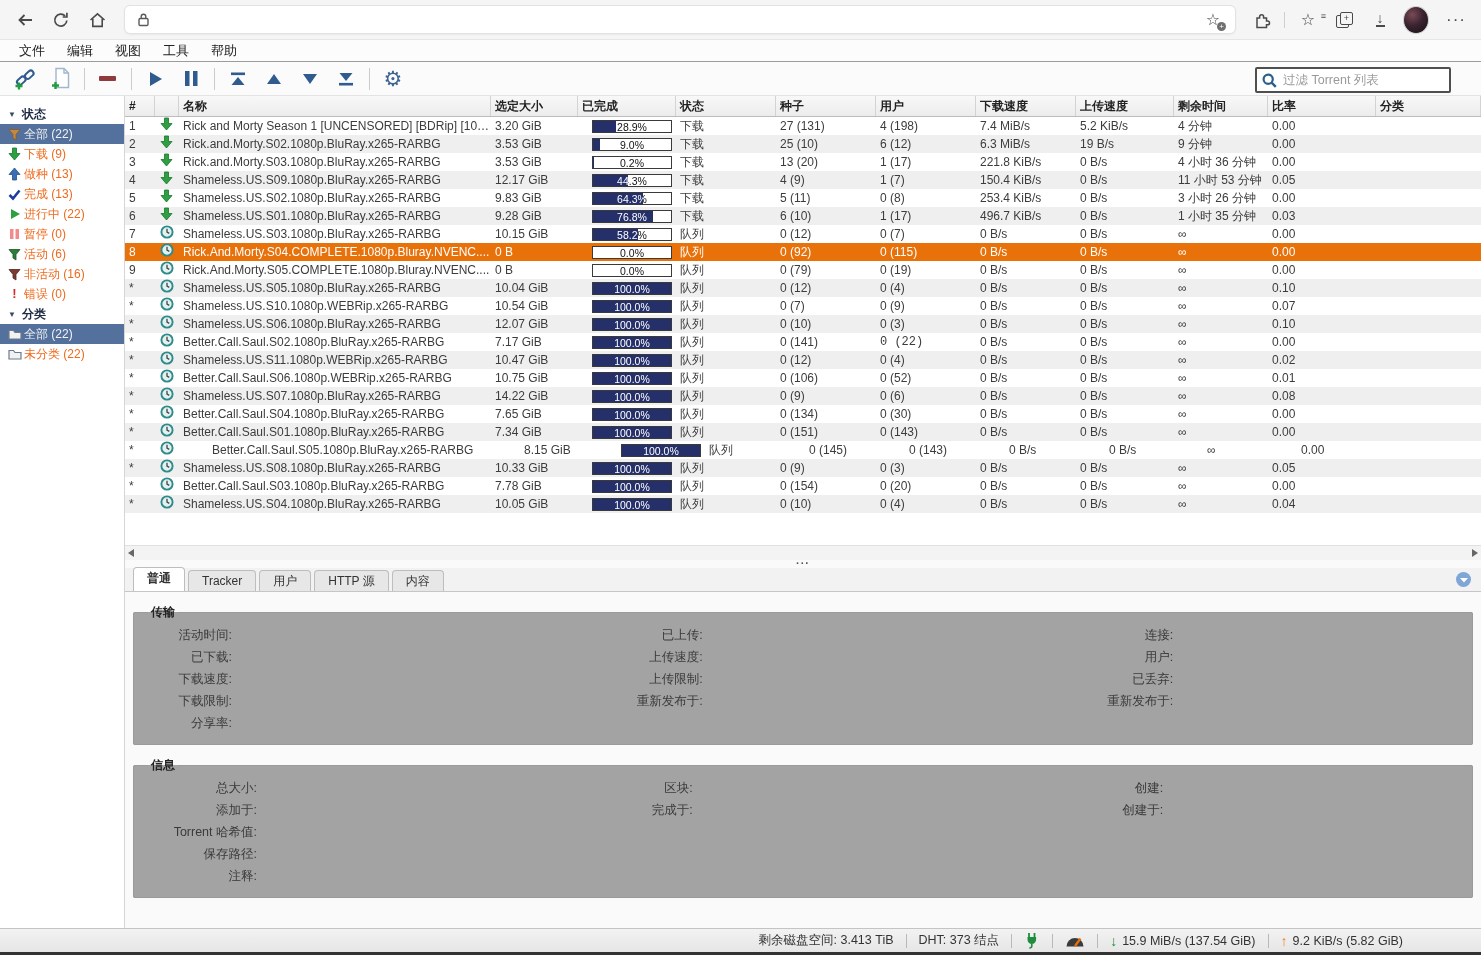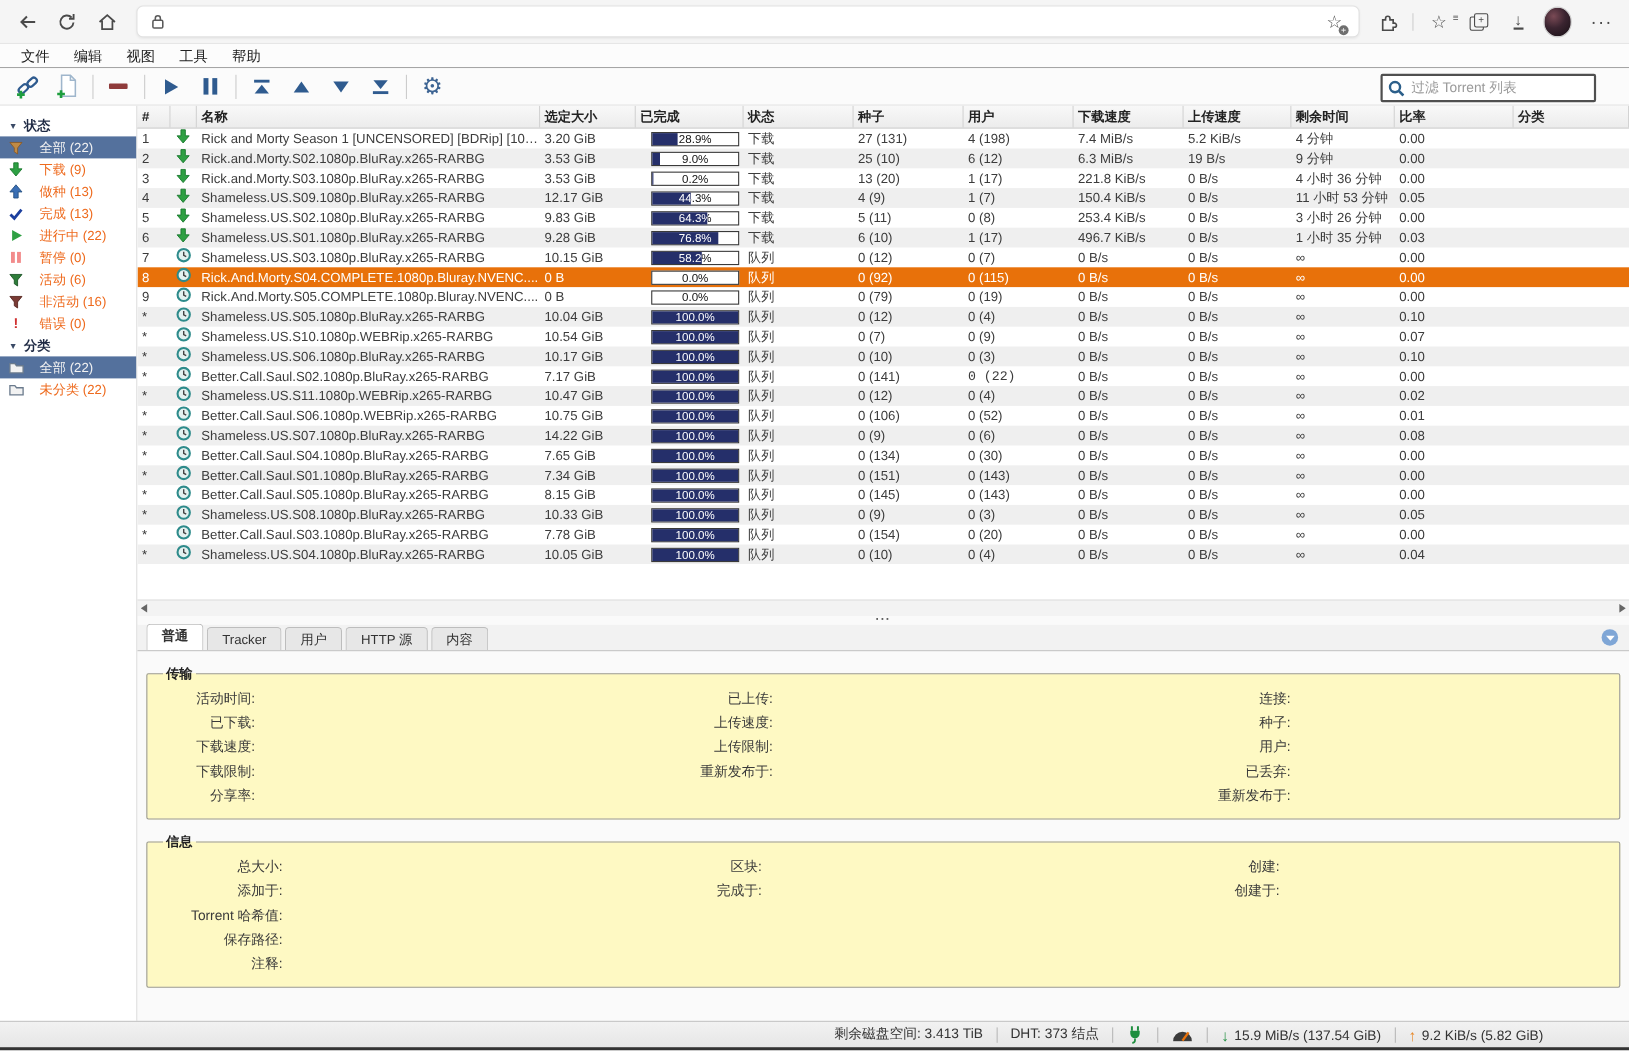--- a/index.html
+++ b/index.html
@@ -48,21 +48,21 @@
   .filter-input{border:none;outline:none;flex:1;font-size:12.5px;color:#333;background:transparent;
     font-family:inherit;min-width:0;}
   .filter-input::placeholder{color:#9A9A9A;}
 
   
   .main{flex:1;display:flex;min-height:0;}
   .sidebar{width:125px;flex:0 0 125px;border-right:1px solid #D5D5D5;background:#FFF;
     padding-top:8px;box-sizing:border-box;font-size:12px;overflow:hidden;}
   .side-header{height:20px;display:flex;align-items:center;font-weight:bold;color:#1F2A44;padding-left:8px;gap:6px;}
   .side-header .tri{font-size:8px;color:#3A4A66;}
-  .side-item{height:20px;display:flex;align-items:center;padding-left:7px;gap:14px;color:#EE6A1D;white-space:nowrap;}
+  .side-item{height:20px;display:flex;align-items:center;padding-left:7px;gap:2px;color:#EE6A1D;white-space:nowrap;}
   .side-item .sicon{width:15px;display:flex;justify-content:center;flex:0 0 auto;}
   .side-item.sel{background:#54719D;color:#F2F2F2;}
 
   .content{flex:1;display:flex;flex-direction:column;min-width:0;}
   .thead{height:21px;display:flex;background:linear-gradient(#F8F8F8,#ECECEC);
     border-bottom:1px solid #BDBDBD;box-sizing:border-box;}
   .th{box-sizing:border-box;border-right:1px solid #D3D3D3;font-weight:bold;font-size:12px;
     line-height:20px;padding-left:4px;color:#222;overflow:hidden;white-space:nowrap;flex:0 0 auto;}
   .tbody{height:396px;overflow:hidden;background:#fff;}
   .row{height:18px;display:flex;align-items:center;font-size:12px;color:#3C3C3C;}
@@ -86,21 +86,21 @@
   
   .tabbar{height:24px;background:#F2F2F2;border-bottom:1px solid #C6C6C6;display:flex;
     align-items:flex-end;padding-left:8px;position:relative;box-sizing:border-box;}
   .tab{height:21px;line-height:20px;padding:0 13px;font-size:12px;background:#E7E7E7;
     border:1px solid #BDBDBD;border-bottom:none;border-radius:4px 4px 0 0;margin-right:3px;
     color:#333;box-sizing:border-box;}
   .tab.active{background:#FFF;font-weight:bold;height:24px;position:relative;z-index:2;}
   .collapse-btn{position:absolute;right:10px;top:4px;width:15px;height:15px;border-radius:50%;
     background:#7FA6D6;display:flex;align-items:center;justify-content:center;}
   .panel{flex:1;background:#FAFAFA;padding:12px 8px 0;box-sizing:border-box;overflow:hidden;}
-  fieldset{border:1px solid #9A9A9A;border-radius:2px;margin:0 0 12px;padding:3px 8px 10px;background:#fef9c3;}
+  fieldset{border:1px solid #9A9A9A;border-radius:2px;margin:0 0 12px;padding:3px 8px 10px;background:#a3a3a3;}
   legend{font-size:12px;font-weight:bold;color:#222;padding:0 3px;margin-left:6px;}
   .fs-cols{display:flex;}
   .fs-col{flex:1;min-width:0;}
   .fs-row{display:flex;height:22px;line-height:22px;font-size:12.5px;color:#3A3A3A;}
   .fs-label{text-align:right;flex:0 0 auto;}
   .fs-value{flex:1;padding-left:6px;}
 
   
   .statusbar{height:24px;background:linear-gradient(#F2F2F2,#E6E6E6);border-top:1px solid #C4C4C4;
     display:flex;align-items:center;justify-content:flex-end;padding-right:78px;
@@ -652,21 +652,21 @@
           </div>
           <div class="row alt">
             <div class="cell" style="width: 30px;">*</div>
             <div class="cell cicon" style="width: 24px;">
               <span><svg width="14" height="14">
                   <circle cx="7" cy="7" r="5.6" fill="#E3F1F0" stroke="#2E8B8B" stroke-width="1.9"></circle>
                   <path d="M7 3.8 V7.2 L9.3 8.4" fill="none" stroke="#444" stroke-width="1.3"></path>
                 </svg></span>
             </div>
             <div class="cell" style="width: 312px;">Shameless.US.S06.1080p.BluRay.x265-RARBG</div>
-            <div class="cell" style="width: 87px;">10.17 GiB</div>
+            <div class="cell" style="width: 87px;">12.07 GiB</div>
             <div class="cell pwrap" style="width: 98px;">
               <div class="pbar">
                 <span class="ptxt">100.0%</span>
                 <div class="pfill" style="width: 100%;">
                   <span class="ptxt">100.0%</span>
                 </div>
               </div>
             </div>
             <div class="cell" style="width: 100px;">队列</div>
             <div class="cell" style="width: 100px;">0 (10)</div>
@@ -840,21 +840,21 @@
             <div class="cell" style="width: 105px;"></div>
           </div>
           <div class="row">
             <div class="cell" style="width: 30px;">*</div>
             <div class="cell cicon" style="width: 24px;">
               <span><svg width="14" height="14">
                   <circle cx="7" cy="7" r="5.6" fill="#E3F1F0" stroke="#2E8B8B" stroke-width="1.9"></circle>
                   <path d="M7 3.8 V7.2 L9.3 8.4" fill="none" stroke="#444" stroke-width="1.3"></path>
                 </svg></span>
             </div>
-            <div class="cell" style="width: 312px;">Better.Call.Saul.S05.1080p.BluRay.x265-RARBG</div>
+            <div class="cell" style="width: 312px; margin-left: 29px;">Better.Call.Saul.S05.1080p.BluRay.x265-RARBG</div>
             <div class="cell" style="width: 87px;">8.15 GiB</div>
             <div class="cell pwrap" style="width: 98px;">
               <div class="pbar">
                 <span class="ptxt">100.0%</span>
                 <div class="pfill" style="width: 100%;">
                   <span class="ptxt">100.0%</span>
                 </div>
               </div>
             </div>
             <div class="cell" style="width: 100px;">队列</div>
@@ -1012,24 +1012,20 @@
                   <span class="fs-value"></span>
                 </div>
                 <div class="fs-row">
                   <span class="fs-label" style="width: 120px;">重新发布于:</span>
                   <span class="fs-value"></span>
                 </div>
               </div>
               <div class="fs-col">
                 <div class="fs-row">
                   <span class="fs-label" style="width: 150px;">连接:</span>
-                  <span class="fs-value"></span>
-                </div>
-                <div class="fs-row">
-                  <span class="fs-label" style="width: 150px;">种子:</span>
                   <span class="fs-value"></span>
                 </div>
                 <div class="fs-row">
                   <span class="fs-label" style="width: 150px;">用户:</span>
                   <span class="fs-value"></span>
                 </div>
                 <div class="fs-row">
                   <span class="fs-label" style="width: 150px;">已丢弃:</span>
                   <span class="fs-value"></span>
                 </div>

